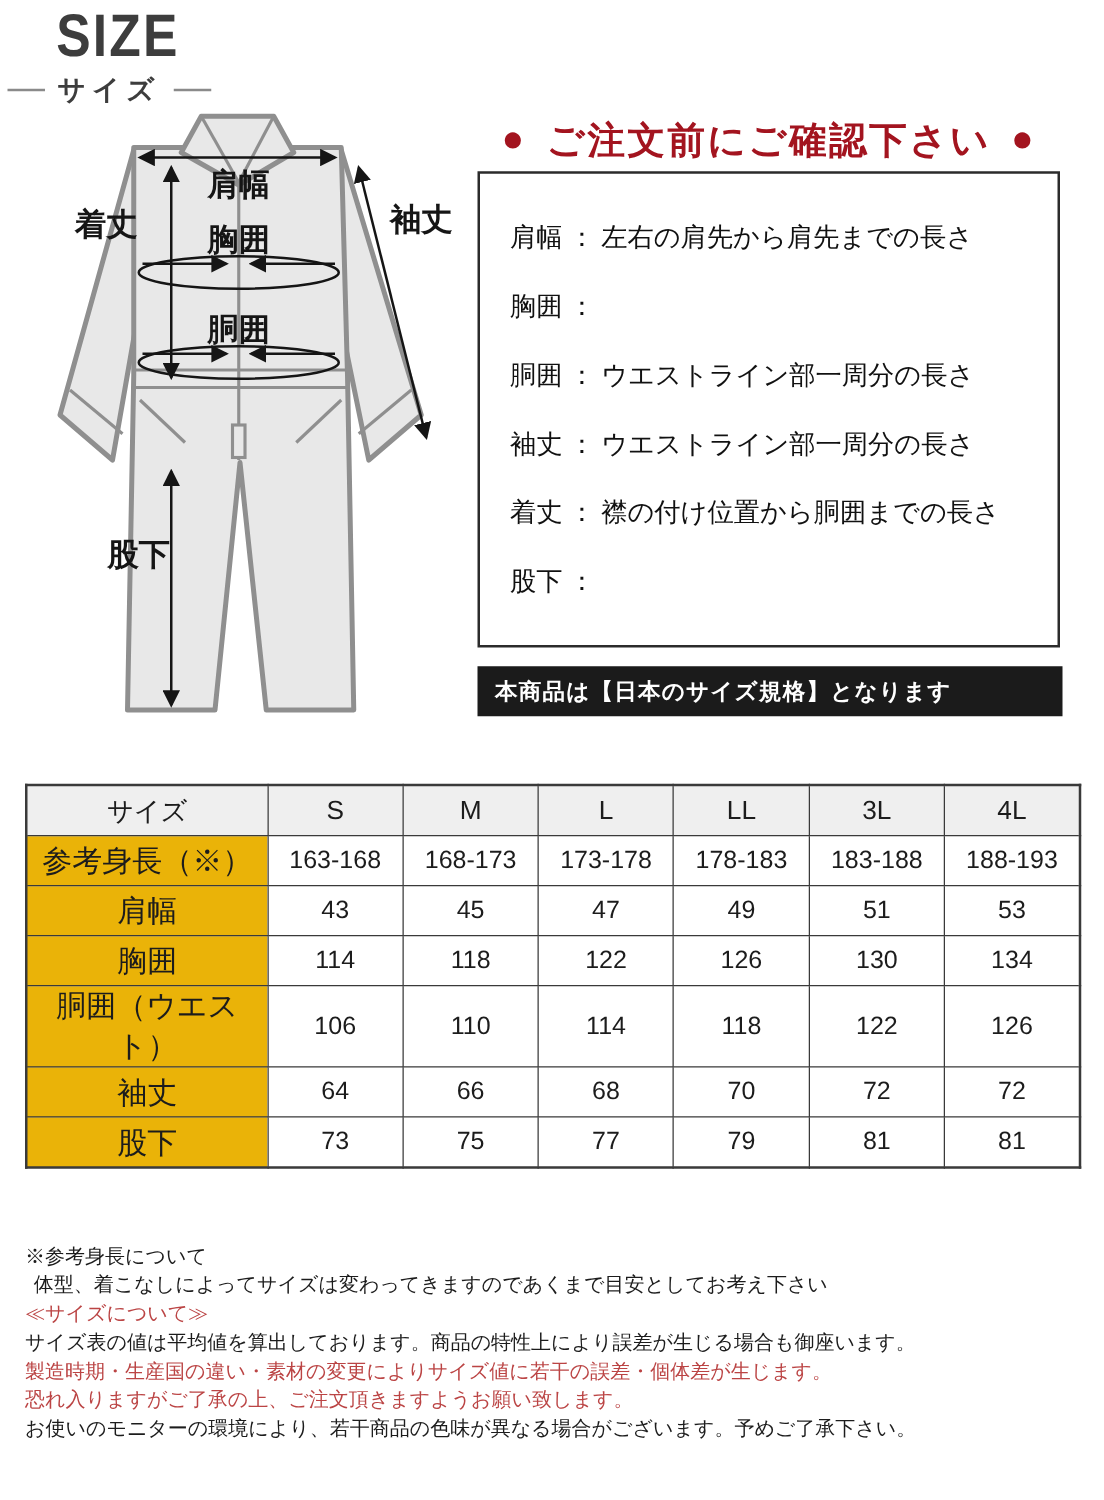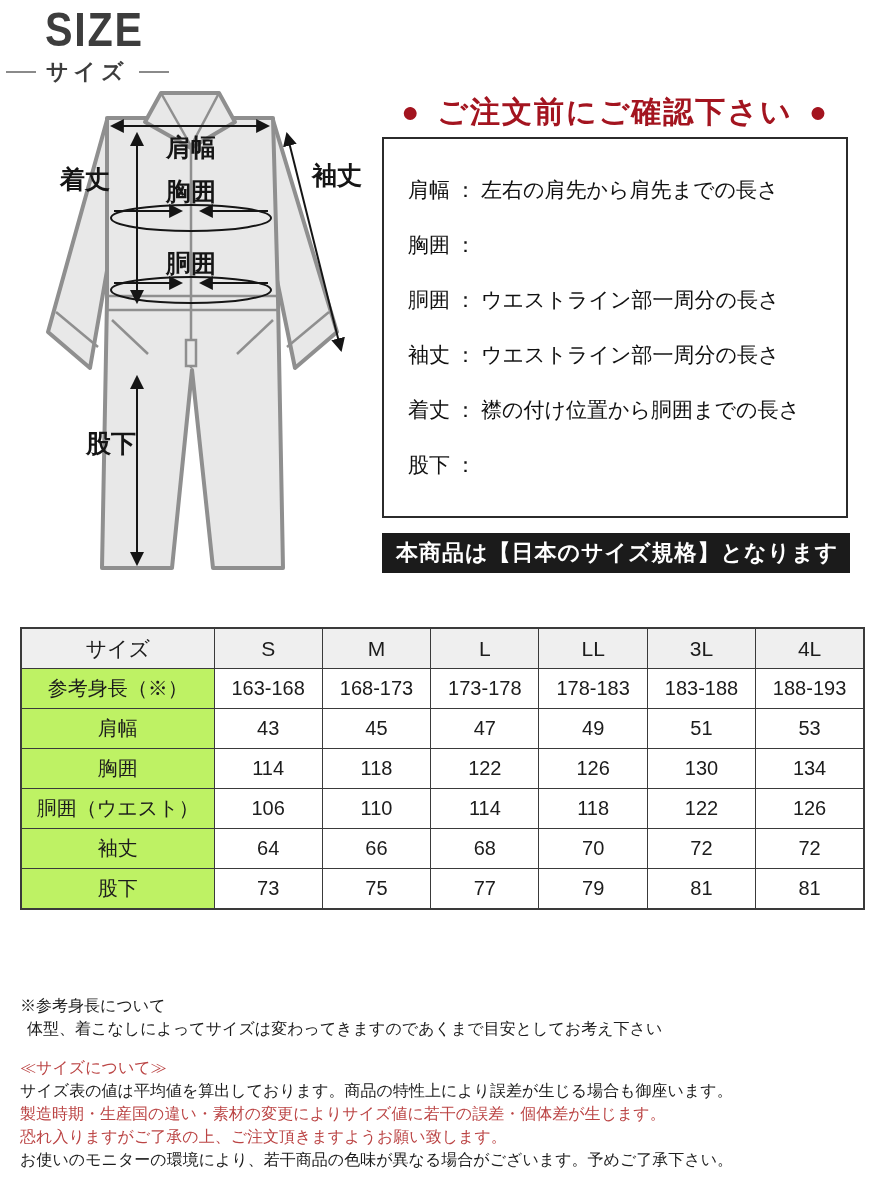--- a/index.html
+++ b/index.html
@@ -36,43 +36,43 @@
     border:2px solid #2b2b2b; box-sizing:border-box; background:#fff;
     display:flex; flex-direction:column; justify-content:space-evenly;
     padding:10px 8px 10px 24px;
   }
   .def-item { display:flex; align-items:baseline; font-size:21px; color:#111; white-space:nowrap; }
   .def-sep { padding:0 5px; }
 
   
   .jis-bar {
     position:absolute; left:382px; top:533px; width:468px; height:40px;
-    background:#1b1b1b; color:#ffffff; font-size:22px; font-weight:700;
+    background:#1b1b1b; color:#ffffff; font-size:18px; font-weight:700;
     display:flex; align-items:center; padding-left:14px; box-sizing:border-box;
     letter-spacing:1px; white-space:nowrap;
   }
 
   
   #size-table {
     position:absolute; left:20px; top:627px; width:845px;
     border-collapse:collapse; table-layout:fixed; border:2px solid #3a3a3a;
   }
   #size-table th, #size-table td {
     border:1px solid #3a3a3a; height:39px; text-align:center; vertical-align:middle;
     font-weight:400; padding:0;
   }
   #size-table thead th { background:#efefef; font-size:21px; }
-  #size-table tbody th { background:#bef264; font-size:20px; }
+  #size-table tbody th { background:#eab308; font-size:24px; }
   #size-table td { background:#ffffff; font-size:20px;margin-left:16px; }
 
   
   .notes { position:absolute; left:20px; top:994px; width:850px; font-size:16px; line-height:23px; }
   .note-line { white-space:nowrap; color:#1c1c1c; }
   .note-line.red { color:#bb4444; }
-  .note-line.gap { margin-bottom:16px; }
+  .note-line.gap { }
   .note-line.indent { padding-left:7px; }
 </style>
 </head>
 <body>
 
 <div id="canvas">
 
   <div class="brand">
     <div class="brand-en">SIZE</div>
     <div class="brand-ja-row">

